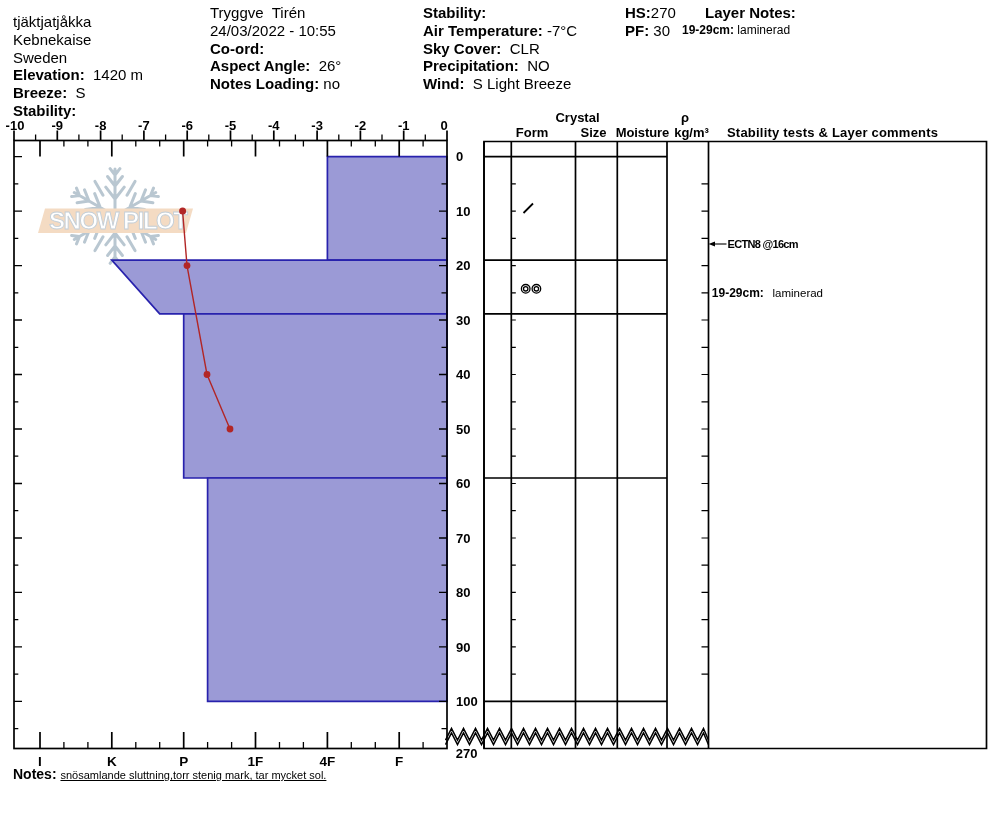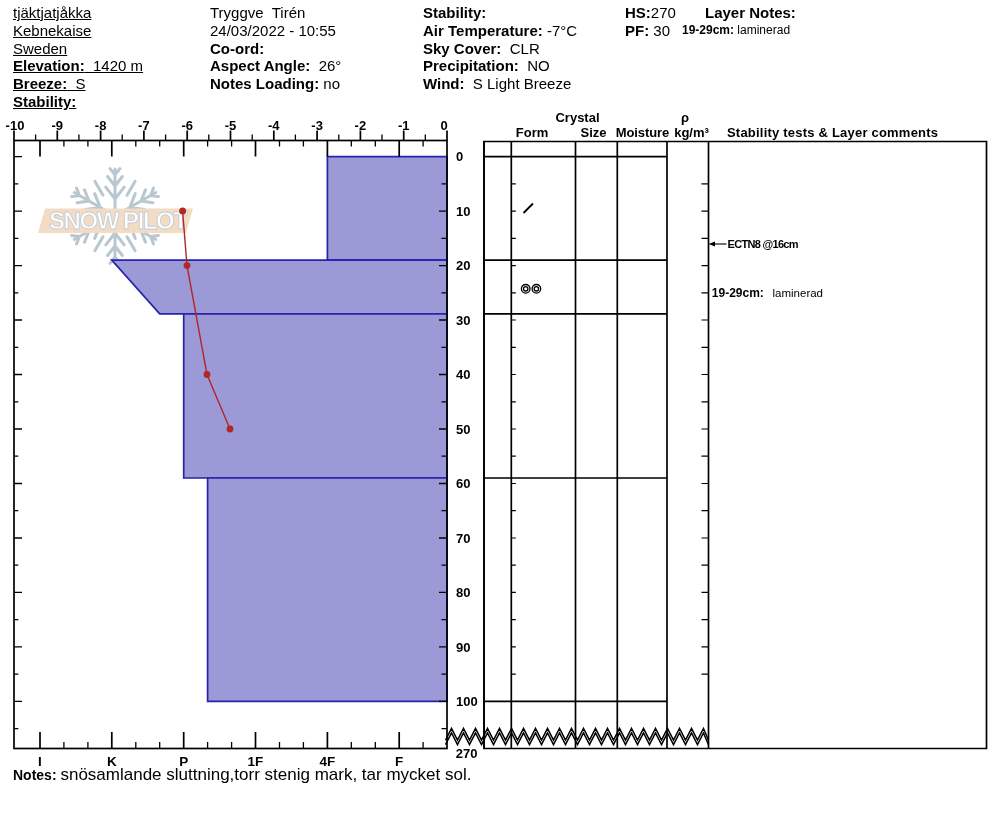--- a/index.html
+++ b/index.html
@@ -3,21 +3,21 @@
 <meta charset="utf-8">
 <style>
 html,body{margin:0;padding:0;background:#fff;}
 body{width:994px;height:840px;position:relative;font-family:"Liberation Sans",sans-serif;color:#000;}
 .hdr{position:absolute;font-size:15px;line-height:17.8px;white-space:pre;}
 svg text{font-family:"Liberation Sans",sans-serif;}
 </style>
 </head>
 <body>
 
-<div class="hdr" style="left:13px;top:4px;text-decoration:underline;">tjäktjatjåkka
+<div class="hdr" style="left:13px;top:13px;">tjäktjatjåkka
 Kebnekaise
 Sweden
 <b>Elevation:</b>  1420 m
 <b>Breeze:</b>  S
 <b>Stability:</b></div>
 
 <div class="hdr" style="left:194px;top:4px;margin-left:16px;">Tryggve  Tirén
 24/03/2022 - 10:55
 <b>Co-ord:</b>
 <b>Aspect Angle:</b>  26°
@@ -29,21 +29,21 @@
 <b>Precipitation:</b>  NO
 <b>Wind:</b>  S Light Breeze</div>
 
 <div class="hdr" style="left:625px;top:4px;"><b>HS:</b>270
 <b>PF:</b> 30</div>
 
 <div class="hdr" style="left:705px;top:4px;text-align:right;"><b>Layer Notes:</b></div>
 
 <div class="hdr" style="left:682px;top:22px;font-size:12px;"><b>19-29cm:</b> laminerad</div>
 
-<div class="hdr" style="left:13px;top:766px;font-size:14px;"><b>Notes:</b> <span style="font-size:17px;">snösamlande sluttning,torr stenig mark, tar mycket sol.</span></div>
+<div class="hdr" style="left:13px;top:766px;font-size:14px;"><b>Notes:</b> <span style="font-size:11px;text-decoration:underline;">snösamlande sluttning,torr stenig mark, tar mycket sol.</span></div>
 
 <svg width="994" height="840" viewBox="0 0 994 840" style="position:absolute;left:0;top:0;">
 
 <g stroke="#b9c7d1" stroke-width="3" stroke-linecap="round" fill="none">
 <path d="M115 213L115 169 M115 199L124.2 187.2 M115 199L105.8 187.2 M115 186L122.4 176.5 M115 186L107.6 176.5 M115 175L119.9 168.7 M115 175L110.1 168.7 M117.6 214.5L155.7 192.5 M129.7 207.5L144.6 209.6 M129.7 207.5L135.3 193.6 M141 201L152.9 202.7 M141 201L145.5 189.9 M150.5 195.5L158.4 196.6 M150.5 195.5L153.5 188.1 M117.6 217.5L155.7 239.5 M129.7 224.5L135.3 238.4 M129.7 224.5L144.6 222.4 M141 231L145.5 242.1 M141 231L152.9 229.3 M150.5 236.5L153.5 243.9 M150.5 236.5L158.4 235.4 M115 219L115 263 M115 233L105.8 244.8 M115 233L124.2 244.8 M115 246L107.6 255.5 M115 246L122.4 255.5 M115 257L110.1 263.3 M115 257L119.9 263.3 M112.4 217.5L74.3 239.5 M100.3 224.5L85.4 222.4 M100.3 224.5L94.7 238.4 M89 231L77.1 229.3 M89 231L84.5 242.1 M79.5 236.5L71.6 235.4 M79.5 236.5L76.5 243.9 M112.4 214.5L74.3 192.5 M100.3 207.5L94.7 193.6 M100.3 207.5L85.4 209.6 M89 201L84.5 189.9 M89 201L77.1 202.7 M79.5 195.5L76.5 188.1 M79.5 195.5L71.6 196.6 M127 195.2L135 181.4 M139 216L155 216 M127 236.8L135 250.6 M103 236.8L95 250.6 M91 216L75 216 M103 195.2L95 181.4"></path>
 </g>
 
 <polygon points="45,208.5 193,208.5 186,233 38,233" fill="#f4dbc3"></polygon>
 
 <text x="119" y="228.5" text-anchor="middle" font-size="24" font-weight="bold" textLength="140" fill="#ffffff" stroke="#c3ced7" stroke-width="0.9" letter-spacing="1">SNOW PILOT</text>

